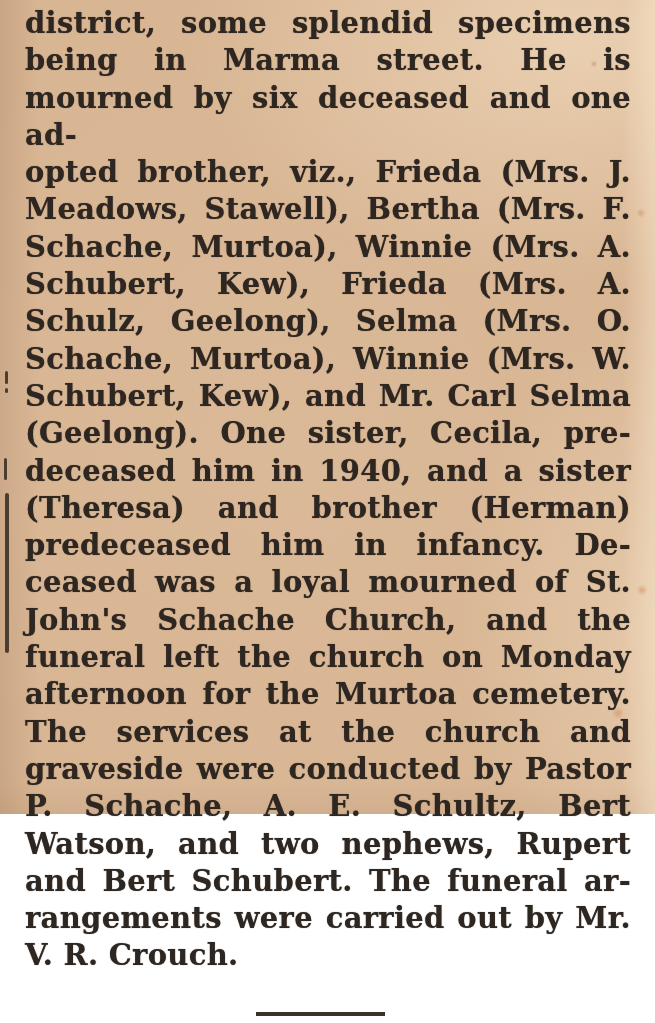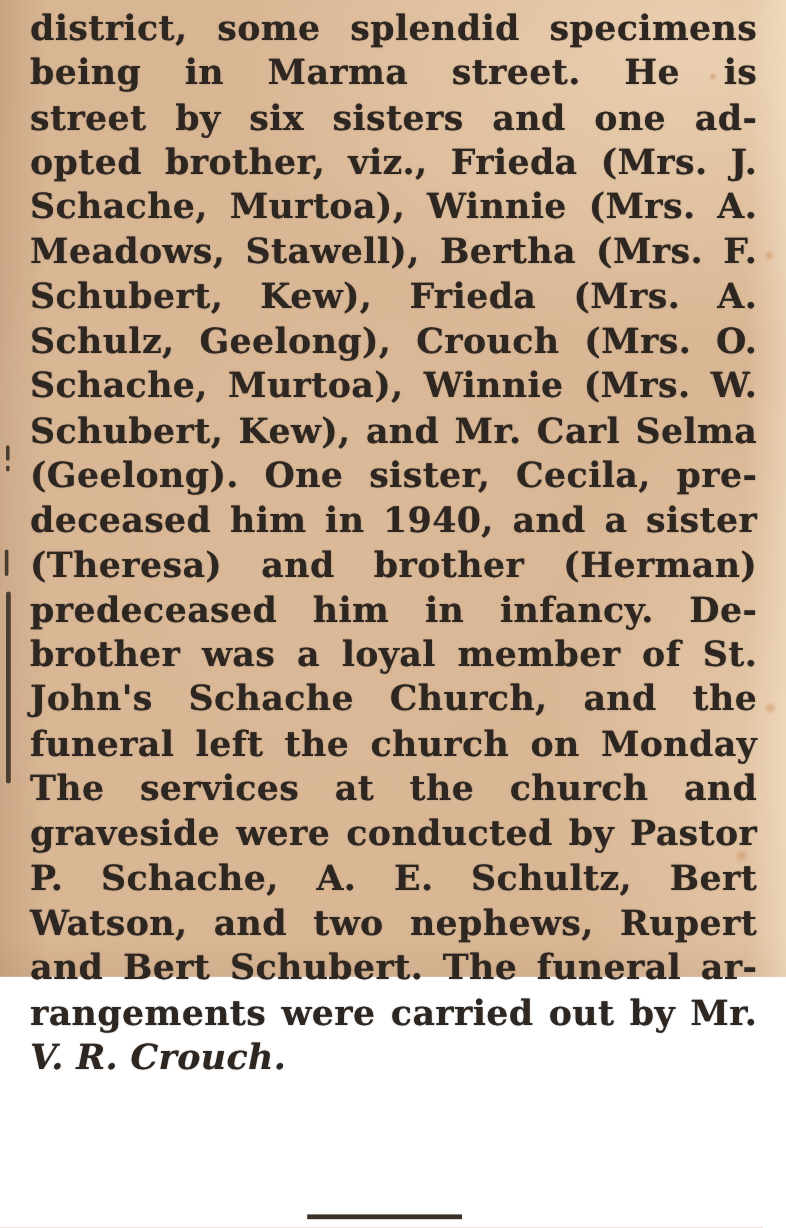--- a/index.html
+++ b/index.html
@@ -44,21 +44,20 @@
     font-weight: 700;
     color: #2e2620;
     text-align: justify;
     text-align-last: justify;
     letter-spacing: 0.3px;
     white-space: normal;
     text-shadow: 0 0 1px rgba(46,38,32,.65);
   }
   .line:last-child {
     text-align-last: left;
-    font-style: italic;
   }
   
   .rule-frag {
     position: absolute;
     background: #4a3e31;
     filter: blur(.4px);
     border-radius: 2px;
   }
   #frag-a { left: 5px; top: 371px; width: 3px; height: 13px; }
   #frag-b { left: 5px; top: 388px; width: 3px; height: 5px;  }
@@ -75,35 +74,36 @@
     filter: blur(.3px);
   }
 </style>
 </head>
 <body>
 
 <div class="page">
   <div class="text-block">
       <div class="line">district, some splendid specimens</div>
       <div class="line">being in Marma street. He is</div>
-      <div class="line">street by six sisters and one ad-</div>
+      <div class="line">mourned by six deceased and one ad-</div>
       <div class="line">opted brother, viz., Frieda (Mrs. J.</div>
+      <div class="line">Meadows, Stawell), Bertha (Mrs. F.</div>
       <div class="line">Schache, Murtoa), Winnie (Mrs. A.</div>
-      <div class="line">Meadows, Stawell), Bertha (Mrs. F.</div>
       <div class="line">Schubert, Kew), Frieda (Mrs. A.</div>
-      <div class="line">Schulz, Geelong), Crouch (Mrs. O.</div>
+      <div class="line">Schulz, Geelong), Selma (Mrs. O.</div>
       <div class="line">Schache, Murtoa), Winnie (Mrs. W.</div>
       <div class="line">Schubert, Kew), and Mr. Carl Selma</div>
       <div class="line">(Geelong). One sister, Cecila, pre-</div>
       <div class="line">deceased him in 1940, and a sister</div>
       <div class="line">(Theresa) and brother (Herman)</div>
       <div class="line">predeceased him in infancy. De-</div>
-      <div class="line">brother was a loyal member of St.</div>
+      <div class="line">ceased was a loyal mourned of St.</div>
       <div class="line">John's Schache Church, and the</div>
       <div class="line">funeral left the church on Monday</div>
+      <div class="line">afternoon for the Murtoa cemetery.</div>
       <div class="line">The services at the church and</div>
       <div class="line">graveside were conducted by Pastor</div>
       <div class="line">P. Schache, A. E. Schultz, Bert</div>
       <div class="line">Watson, and two nephews, Rupert</div>
       <div class="line">and Bert Schubert. The funeral ar-</div>
       <div class="line">rangements were carried out by Mr.</div>
       <div class="line">V. R. Crouch.</div>
     </div>
 
   <div class="rule-frag" id="frag-a"></div>

